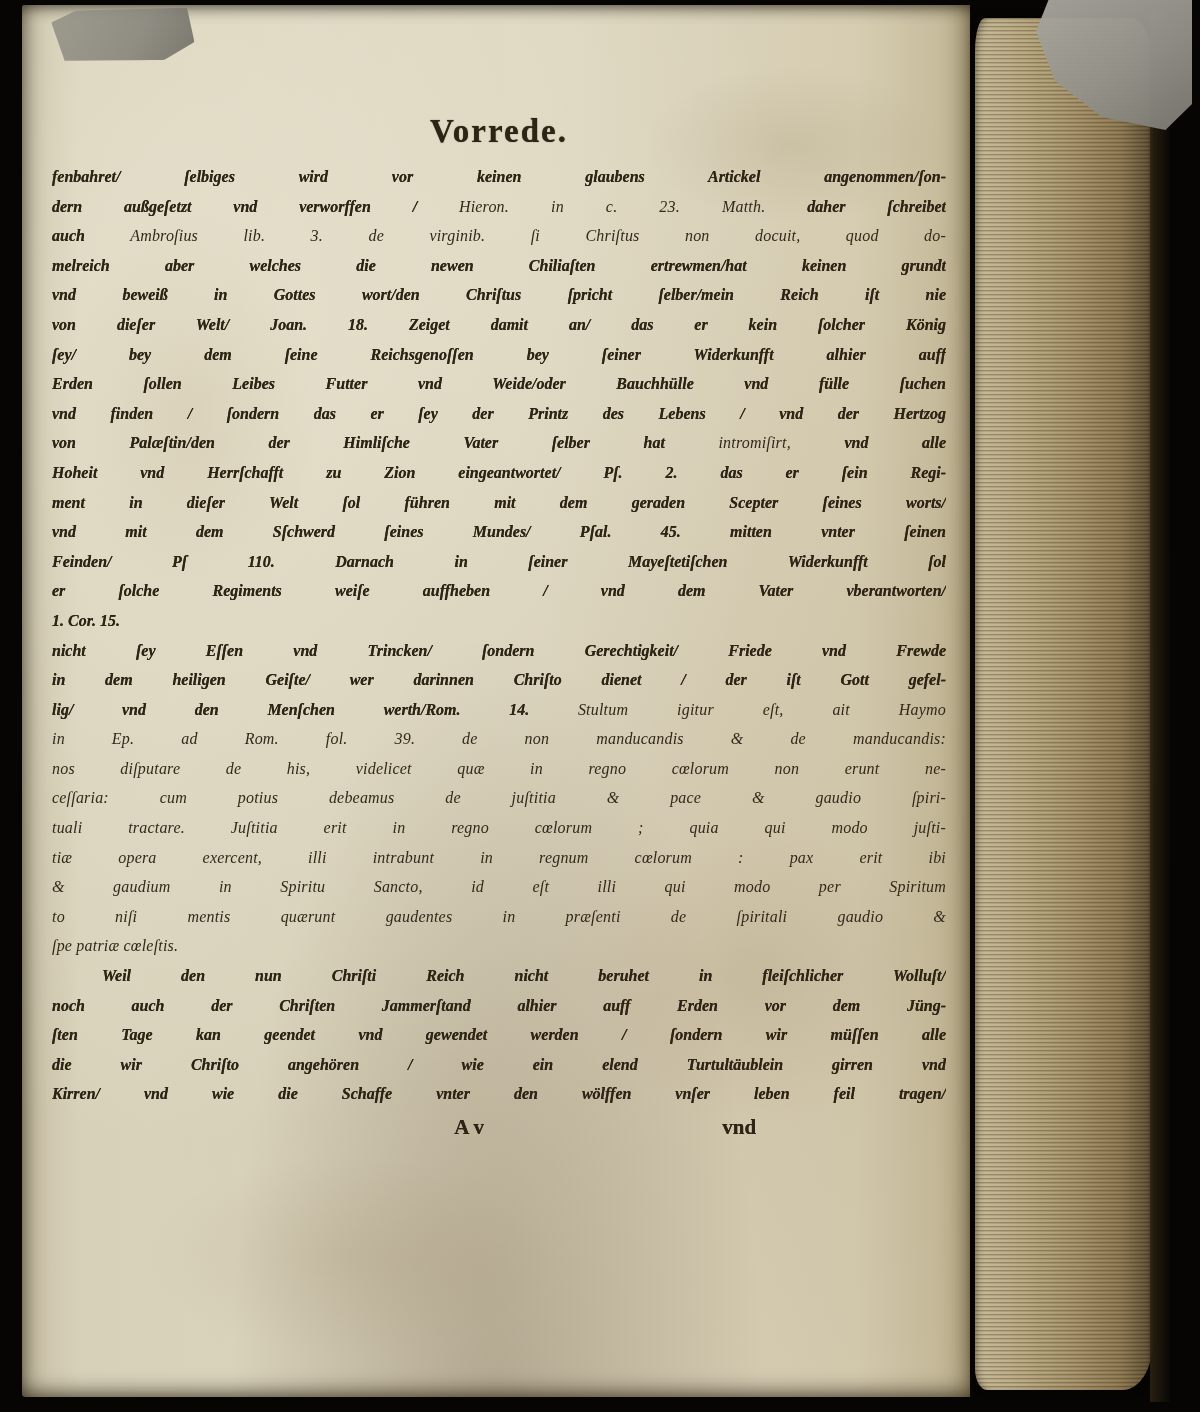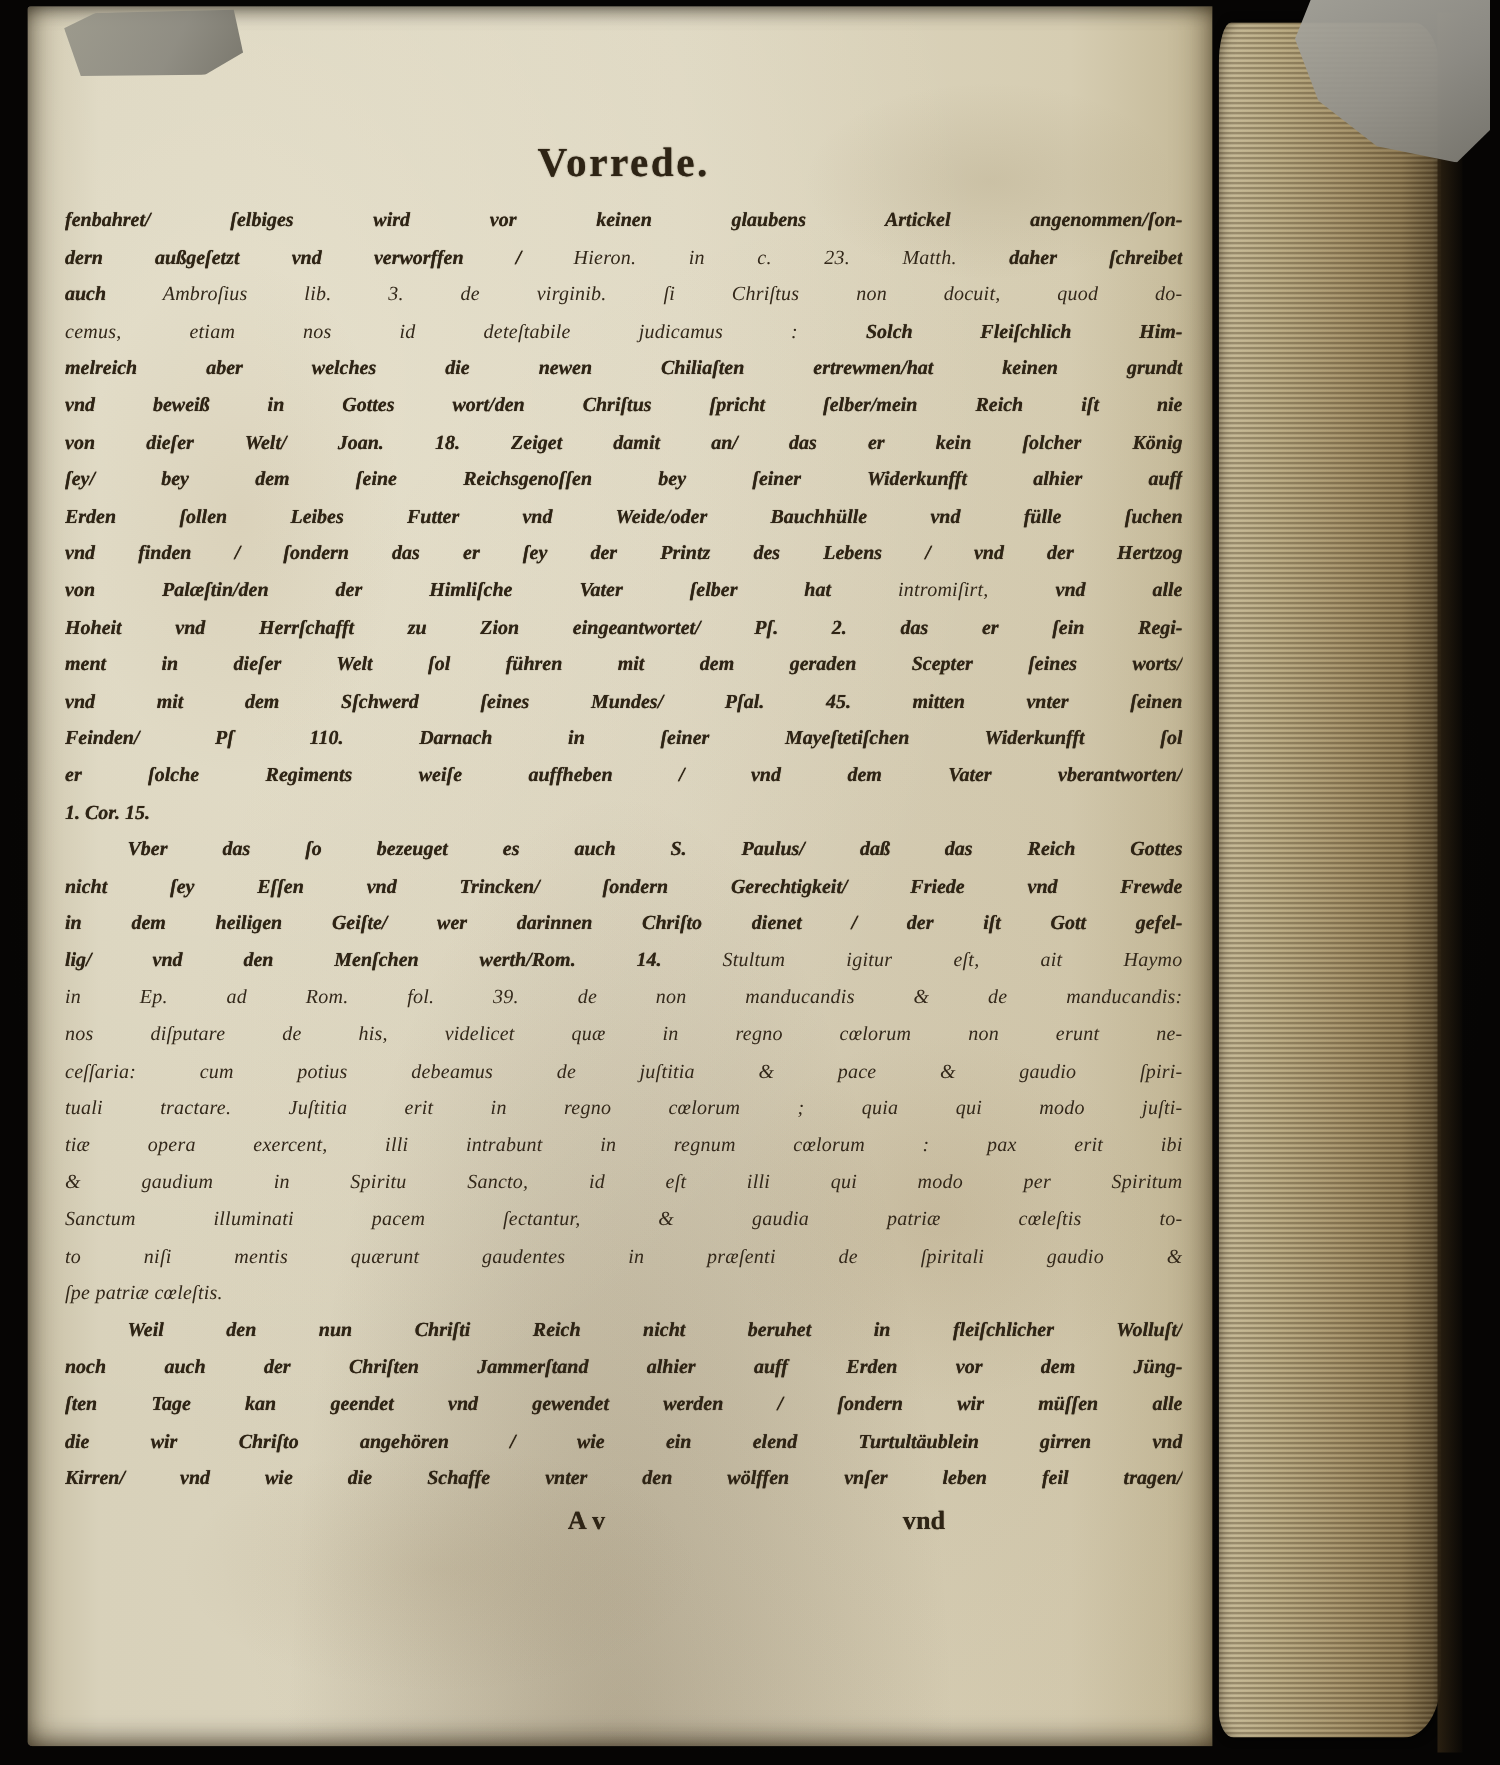--- a/index.html
+++ b/index.html
@@ -97,47 +97,44 @@
     <div class="stain s3"></div>
     <div class="stain s4"></div>
 
     <div class="text-column">
       <div class="heading">Vorrede.</div>
       <div>
           <div>
             <div class="line"><span class="seg-f">fenbahret/ ſelbiges wird vor keinen glaubens Artickel angenommen/ſon-</span></div>
             <div class="line"><span class="seg-f">dern außgeſetzt vnd verworffen / </span><span class="seg-a">Hieron. in c. 23. Matth. </span><span class="seg-f">daher ſchreibet</span></div>
             <div class="line"><span class="seg-f">auch </span><span class="seg-a">Ambroſius lib. 3. de virginib. ſi Chriſtus non docuit, quod do-</span></div>
-            <div class="line"><span class="seg-a">cemus, etiam nos id deteſtabile judicamus : </span><span class="seg-f">Solch Fleiſchlich Him-</span></div>
             <div class="line"><span class="seg-f">melreich aber welches die newen Chiliaſten ertrewmen/hat keinen grundt</span></div>
             <div class="line"><span class="seg-f">vnd beweiß in Gottes wort/den Chriſtus ſpricht ſelber/mein Reich iſt nie</span></div>
             <div class="line"><span class="seg-f">von dieſer Welt/ Joan. 18. Zeiget damit an/ das er kein ſolcher König</span></div>
             <div class="line"><span class="seg-f">ſey/ bey dem ſeine Reichsgenoſſen bey ſeiner Widerkunfft alhier auff</span></div>
             <div class="line"><span class="seg-f">Erden ſollen Leibes Futter vnd Weide/oder Bauchhülle vnd fülle ſuchen</span></div>
             <div class="line"><span class="seg-f">vnd finden / ſondern das er ſey der Printz des Lebens / vnd der Hertzog</span></div>
             <div class="line"><span class="seg-f">von Palæſtin/den der Himliſche Vater ſelber hat </span><span class="seg-a">intromiſirt,</span><span class="seg-f"> vnd alle</span></div>
             <div class="line"><span class="seg-f">Hoheit vnd Herrſchafft zu Zion eingeantwortet/ Pſ. 2. das er ſein Regi-</span></div>
             <div class="line"><span class="seg-f">ment in dieſer Welt ſol führen mit dem geraden Scepter ſeines worts/</span></div>
             <div class="line"><span class="seg-f">vnd mit dem Sſchwerd ſeines Mundes/ Pſal. 45. mitten vnter ſeinen</span></div>
             <div class="line"><span class="seg-f">Feinden/ Pſ 110. Darnach in ſeiner Mayeſtetiſchen Widerkunfft ſol</span></div>
             <div class="line"><span class="seg-f">er ſolche Regiments weiſe auffheben / vnd dem Vater vberantworten/</span></div>
             <div class="line nojust"><span class="seg-f">1. Cor. 15.</span></div>
           </div>
           <div>
-            <div class="line indent"><span class="seg-f">Vber das ſo bezeuget es auch S. Paulus/ daß das Reich Gottes</span></div>
             <div class="line"><span class="seg-f">nicht ſey Eſſen vnd Trincken/ ſondern Gerechtigkeit/ Friede vnd Frewde</span></div>
             <div class="line"><span class="seg-f">in dem heiligen Geiſte/ wer darinnen Chriſto dienet / der iſt Gott gefel-</span></div>
             <div class="line"><span class="seg-f">lig/ vnd den Menſchen werth/Rom. 14. </span><span class="seg-a">Stultum igitur eſt, ait Haymo</span></div>
             <div class="line"><span class="seg-a">in Ep. ad Rom. fol. 39. de non manducandis &amp; de manducandis:</span></div>
             <div class="line"><span class="seg-a">nos diſputare de his, videlicet quæ in regno cœlorum non erunt ne-</span></div>
             <div class="line"><span class="seg-a">ceſſaria: cum potius debeamus de juſtitia &amp; pace &amp; gaudio ſpiri-</span></div>
             <div class="line"><span class="seg-a">tuali tractare. Juſtitia erit in regno cœlorum ; quia qui modo juſti-</span></div>
             <div class="line"><span class="seg-a">tiæ opera exercent, illi intrabunt in regnum cœlorum : pax erit ibi</span></div>
             <div class="line"><span class="seg-a">&amp; gaudium in Spiritu Sancto, id eſt illi qui modo per Spiritum</span></div>
-            <div class="line"><span class="seg-a">Sanctum illuminati pacem ſectantur, &amp; gaudia patriæ cœleſtis to-</span></div>
             <div class="line"><span class="seg-a">to niſi mentis quærunt gaudentes in præſenti de ſpiritali gaudio &amp;</span></div>
             <div class="line nojust"><span class="seg-a">ſpe patriæ cœleſtis.</span></div>
           </div>
           <div>
             <div class="line indent"><span class="seg-f">Weil den nun Chriſti Reich nicht beruhet in fleiſchlicher Wolluſt/</span></div>
             <div class="line"><span class="seg-f">noch auch der Chriſten Jammerſtand alhier auff Erden vor dem Jüng-</span></div>
             <div class="line"><span class="seg-f">ſten Tage kan geendet vnd gewendet werden / ſondern wir müſſen alle</span></div>
             <div class="line"><span class="seg-f">die wir Chriſto angehören / wie ein elend Turtultäublein girren vnd</span></div>
             <div class="line"><span class="seg-f">Kirren/ vnd wie die Schaffe vnter den wölffen vnſer leben feil tragen/</span></div>
           </div>

